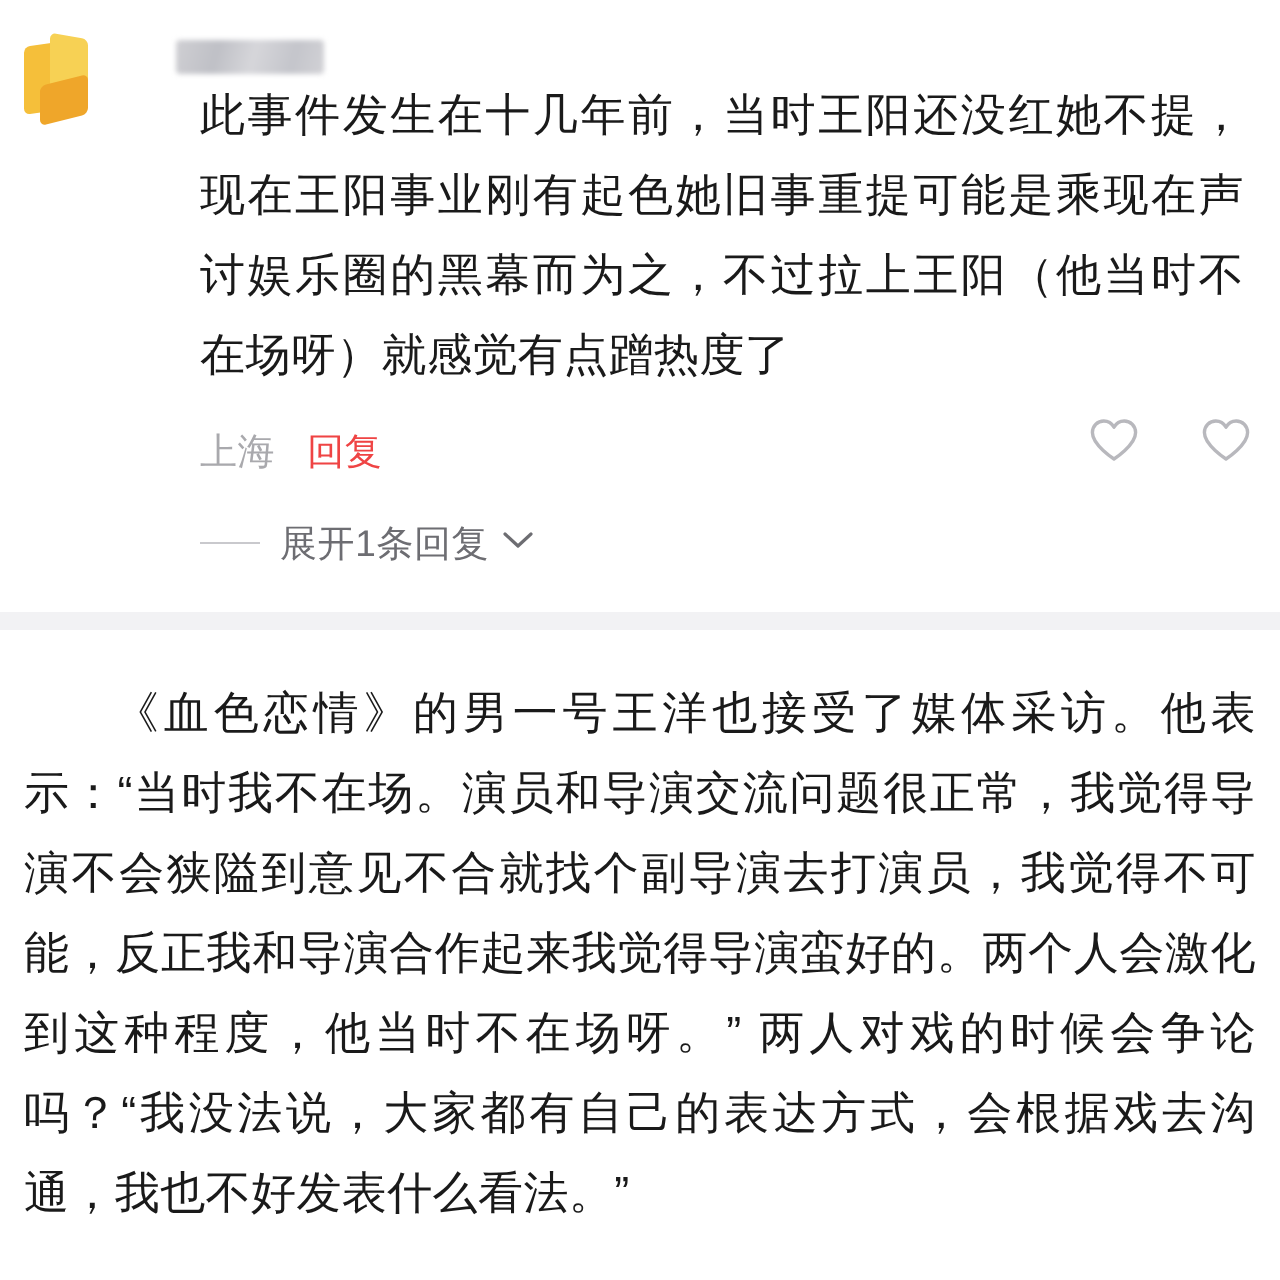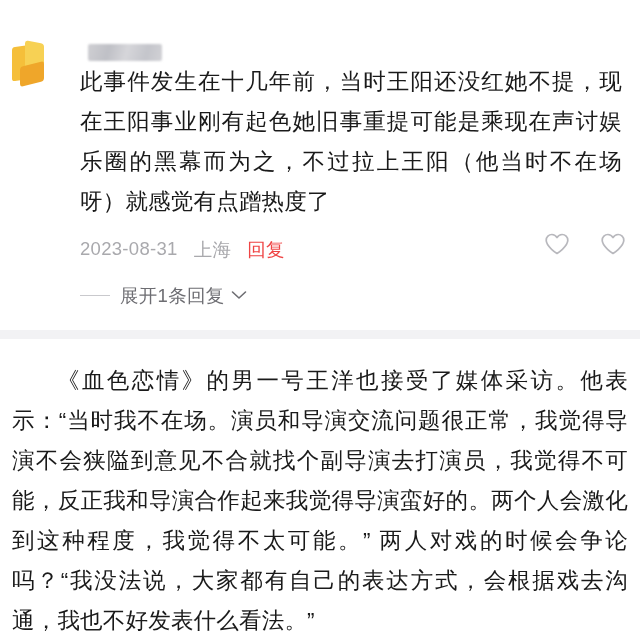--- a/index.html
+++ b/index.html
@@ -20,23 +20,22 @@
     width: 640px;
     height: 640px;
     position: relative;
     background: #ffffff;
     box-sizing: border-box;
   }
 
   
   .comment {
     position: relative;
-    padding: 18px 14px 0 6px;
+    padding: 18px 14px 0 26px;
     box-sizing: border-box;
-    margin-top: 24px;
   }
 
   .avatar {
     position: absolute;
     left: 12px;
     top: 18px;
     width: 46px;
     height: 46px;
   }
   .avatar .a1, .avatar .a2, .avatar .a3 {
@@ -176,21 +175,20 @@
       <span class="a3"></span>
     </div>
 
     <div class="username-redaction"></div>
 
     <div class="comment-body">
 
       <p class="comment-text">此事件发生在十几年前，当时王阳还没红她不提，现在王阳事业刚有起色她旧事重提可能是乘现在声讨娱乐圈的黑幕而为之，不过拉上王阳（他当时不在场呀）就感觉有点蹭热度了</p>
 
       <div class="meta-row">
-        <span class="meta-text">2023-08-31</span>
         <span class="meta-text">上海</span>
         <span class="meta-reply">回复</span>
 
         <span class="like-wrap">
           <span class="heart-icon">
             <svg width="26" height="24" viewBox="0 0 26 24" fill="none" xmlns="http://www.w3.org/2000/svg">
               <path d="M13 21.5 C13 21.5 2.2 14.6 2.2 8.3 C2.2 4.9 4.8 2.5 7.9 2.5 C10 2.5 11.9 3.7 13 5.6 C14.1 3.7 16 2.5 18.1 2.5 C21.2 2.5 23.8 4.9 23.8 8.3 C23.8 14.6 13 21.5 13 21.5 Z" stroke="#b8b8bd" stroke-width="1.7" fill="none" stroke-linejoin="round"></path>
             </svg>
           </span>
           <span class="heart-icon-2">
@@ -210,16 +208,16 @@
           </svg>
         </span>
       </div>
 
     </div>
   </div>
 
   <div class="divider"></div>
 
   <div class="article">
-    <p>《血色恋情》的男一号王洋也接受了媒体采访。他表示：“当时我不在场。演员和导演交流问题很正常，我觉得导演不会狭隘到意见不合就找个副导演去打演员，我觉得不可能，反正我和导演合作起来我觉得导演蛮好的。两个人会激化到这种程度，我觉得不太可能。” 两人对戏的时候会争论吗？“我没法说，大家都有自己的表达方式，会根据戏去沟通，我也不好发表什么看法。”</p>
+    <p>《血色恋情》的男一号王洋也接受了媒体采访。他表示：“当时我不在场。演员和导演交流问题很正常，我觉得导演不会狭隘到意见不合就找个副导演去打演员，我觉得不可能，反正我和导演合作起来我觉得导演蛮好的。两个人会激化到这种程度，他当时不在场呀。” 两人对戏的时候会争论吗？“我没法说，大家都有自己的表达方式，会根据戏去沟通，我也不好发表什么看法。”</p>
   </div>
 
 </div>
 
 </body></html>

